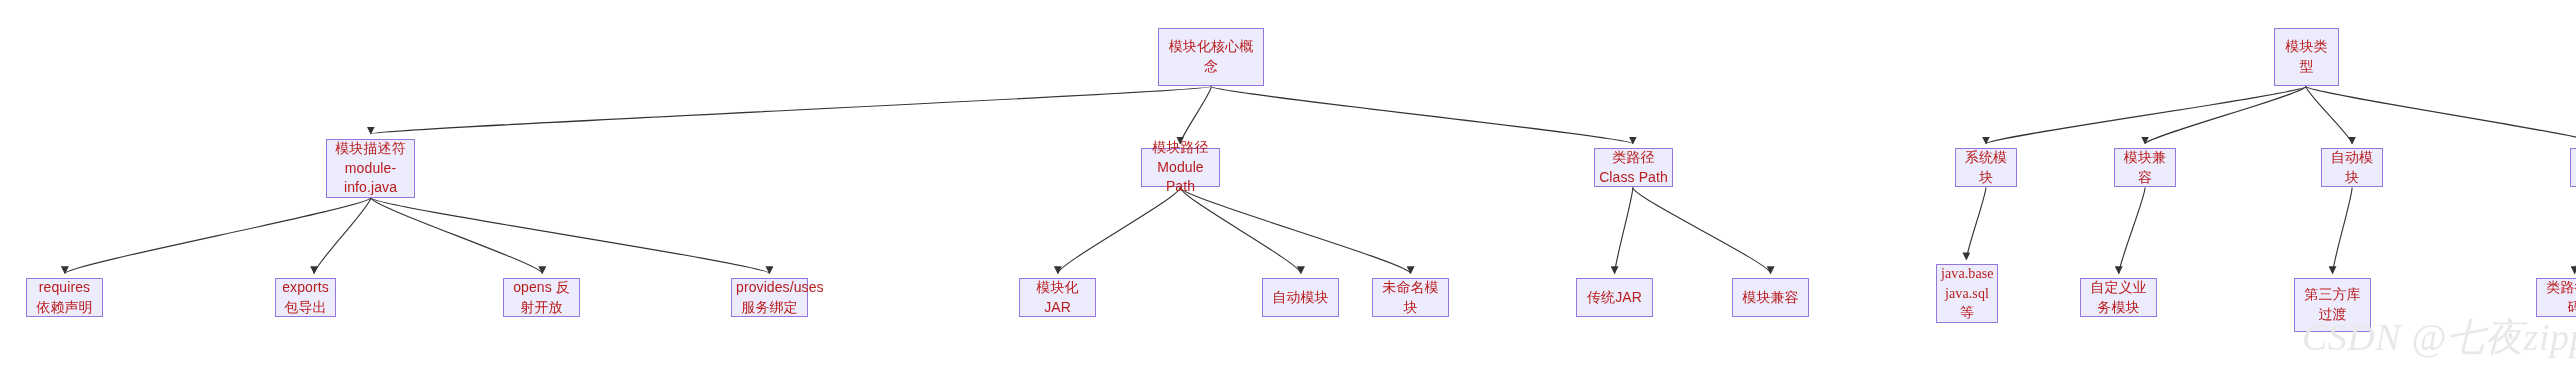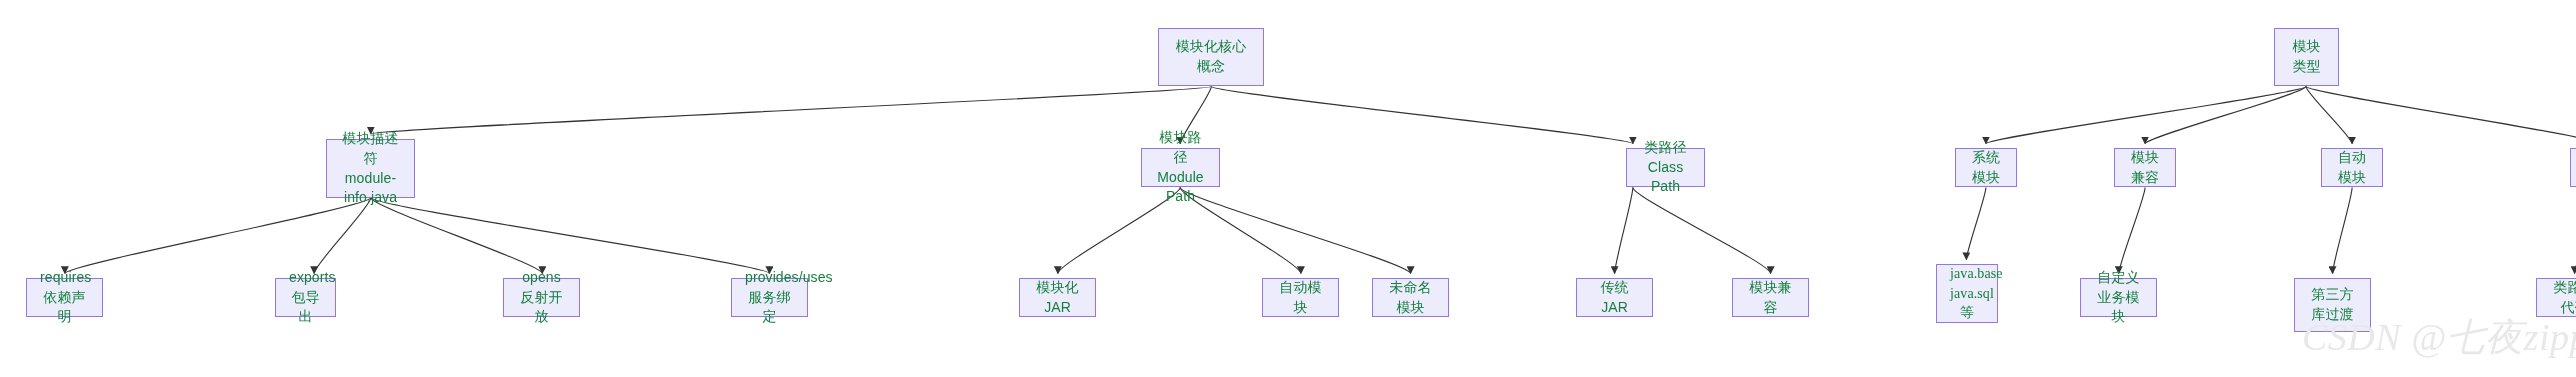--- a/index.html
+++ b/index.html
@@ -28,26 +28,26 @@
   .node {
     position: absolute;
     box-sizing: border-box;
     background: #ececfd;
     border: 1px solid #9775e0;
     border-radius: 0.5px;
     display: flex;
     align-items: center;
     justify-content: flex-start;
     text-align: center;
-    color: #15803d;
+    color: #b91c1c;
     font-size: 14px;
     line-height: 1.42;
     letter-spacing: 0.1px;
     white-space: pre-line;
-    padding: 1px 13px;
+    padding: 1px 4px;
     z-index: 2;
   }
   .node-label {
     display: block;
     width: 100%;
     white-space: pre-line;
   }
   #watermark {
     position: absolute;
     left: 2302px;
@@ -95,21 +95,21 @@
         <path d="M 4566 364 C 4566 384.04, 4528 510.96, 4528 531" marker-end="url(#arrow)"></path>
         <path d="M 5049 364 C 5049 384.04, 4998 510.96, 4998 531" marker-end="url(#arrow)"></path>
       </g>
   </svg>
 
   <div id="nodes">
       <div class="node" style="left: 1158px; top: 28px; width: 106px; height: 58px;"><span class="node-label">模块化核心概念</span></div>
       <div class="node" style="left: 326px; top: 139px; width: 89px; height: 59px;"><span class="node-label">模块描述符 module-
 info.java</span></div>
       <div class="node" style="left: 1141px; top: 148px; width: 79px; height: 39px;"><span class="node-label">模块路径 Module Path</span></div>
-      <div class="node" style="left: 1594px; top: 148px; width: 79px; height: 39px; margin-left: 32px;"><span class="node-label">类路径 Class Path</span></div>
+      <div class="node" style="left: 1594px; top: 148px; width: 79px; height: 39px;"><span class="node-label">类路径 Class Path</span></div>
       <div class="node" style="left: 26px; top: 278px; width: 77px; height: 39px;"><span class="node-label">requires 依赖声明</span></div>
       <div class="node" style="left: 275px; top: 278px; width: 61px; height: 39px;"><span class="node-label">exports 包导出</span></div>
       <div class="node" style="left: 503px; top: 278px; width: 77px; height: 39px;"><span class="node-label">opens 反射开放</span></div>
       <div class="node" style="left: 731px; top: 278px; width: 77px; height: 39px;"><span class="node-label">provides/uses 服务绑定</span></div>
       <div class="node" style="left: 1019px; top: 278px; width: 77px; height: 39px;"><span class="node-label">模块化JAR</span></div>
       <div class="node" style="left: 1262px; top: 278px; width: 77px; height: 39px;"><span class="node-label">自动模块</span></div>
       <div class="node" style="left: 1372px; top: 278px; width: 77px; height: 39px;"><span class="node-label">未命名模块</span></div>
       <div class="node" style="left: 1576px; top: 278px; width: 77px; height: 39px;"><span class="node-label">传统JAR</span></div>
       <div class="node" style="left: 1732px; top: 278px; width: 77px; height: 39px;"><span class="node-label">模块兼容</span></div>
       <div class="node" style="left: 2274px; top: 28px; width: 65px; height: 58px;"><span class="node-label">模块类型</span></div>

